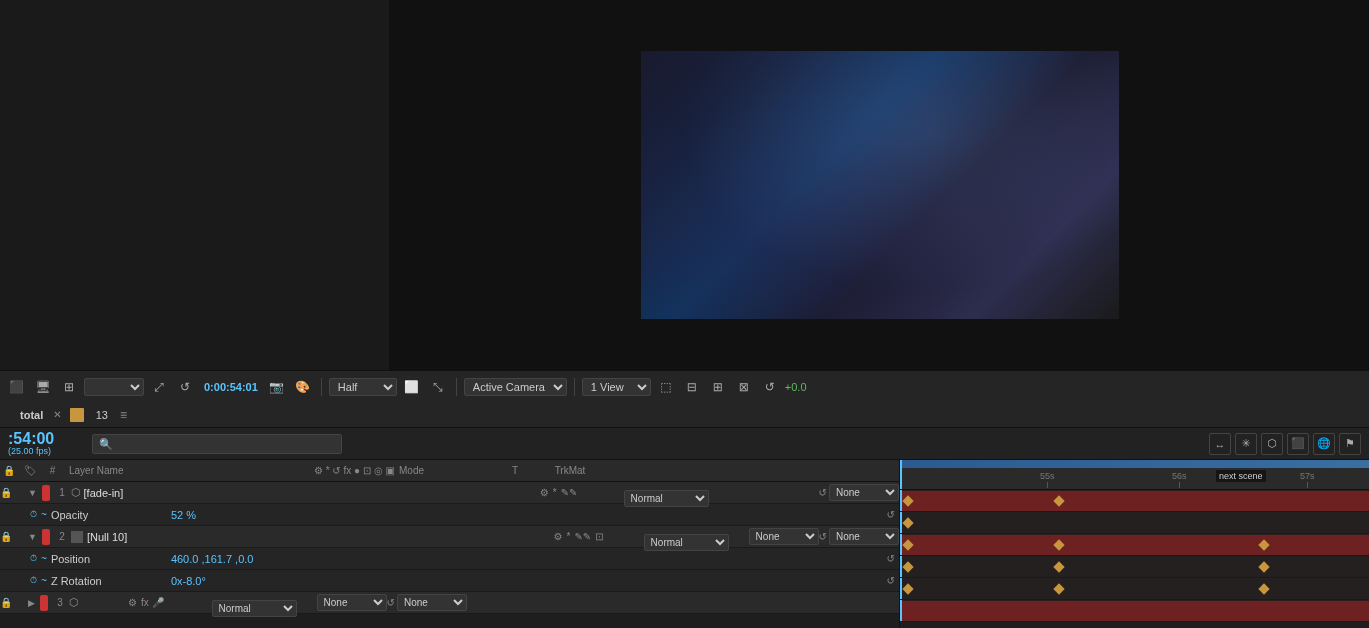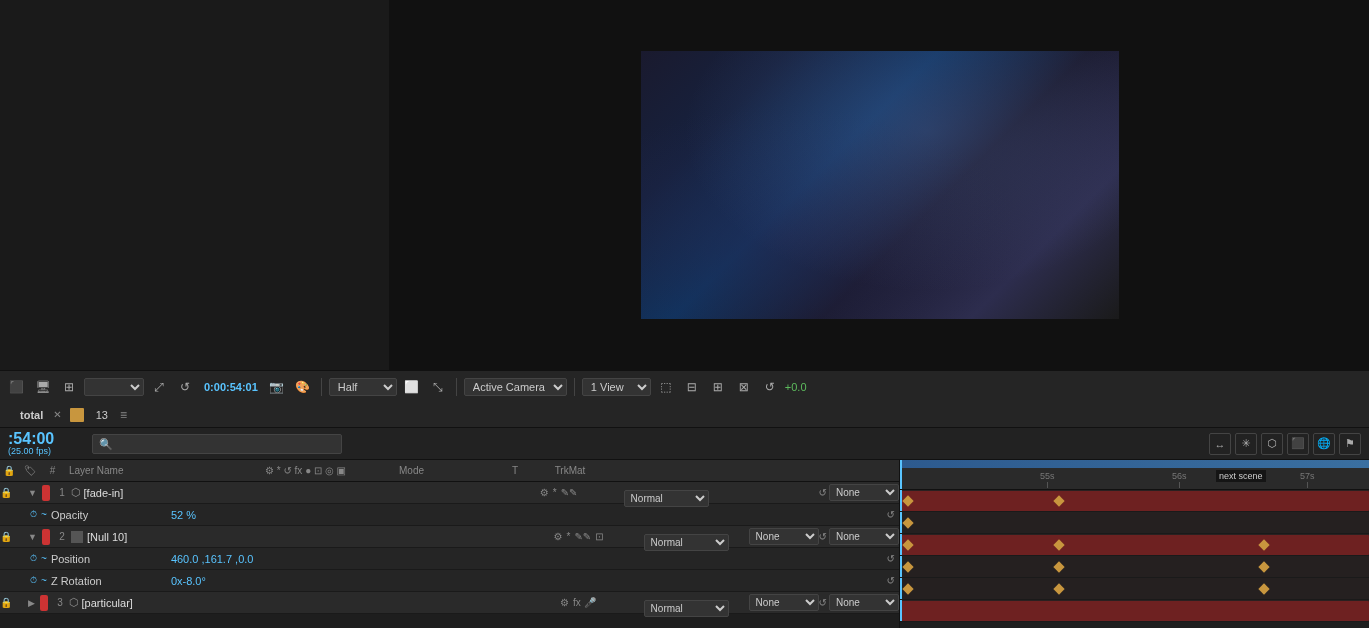--- a/index.html
+++ b/index.html
@@ -246,21 +246,21 @@
       align-items: center;
       border-bottom: 1px solid #111;
       font-size: 10px;
       color: #888;
     }
 
     .col-lock { width: 20px; text-align: center; }
     .col-label { width: 20px; text-align: center; }
     .col-num { width: 25px; text-align: center; }
     .col-name { width: 200px; padding-left: 4px; }
-    .col-icons { width: 130px; text-align: left; }
+    .col-icons { width: 130px; text-align: right; }
     .col-mode { width: 110px; padding-left: 4px; }
     .col-t { width: 20px; text-align: center; }
     .col-trkmat { width: 90px; text-align: center; }
     .col-parent { width: 130px; padding-left: 4px; margin-top: 44px; }
 
     
     .timeline-content {
       flex: 1;
       display: flex;
       overflow: hidden;
@@ -716,21 +716,20 @@
         <span class="prop-link-icon">↺</span>
       </div>
 
       <div class="layer-row main-layer">
         <div class="row-lock">🔒</div>
         <div class="row-vis"></div>
         <span class="layer-expand">▶</span>
         <div class="layer-color-indicator red-indicator"></div>
         <span class="layer-num">3</span>
         <span style="color:#888;font-size:11px;margin-right:3px;">⬡</span>
-        <span class="layer-name-text">[particular]</span>
         <div class="layer-icons-area">
           <span class="icon-btn">⚙</span>
           <span class="icon-btn">fx</span>
           <span class="icon-btn">🎤</span>
         </div>
         <select class="mode-dropdown">
           <option>Normal</option>
         </select>
         <div class="col-t-val"></div>
         <select class="trkmat-dropdown">

